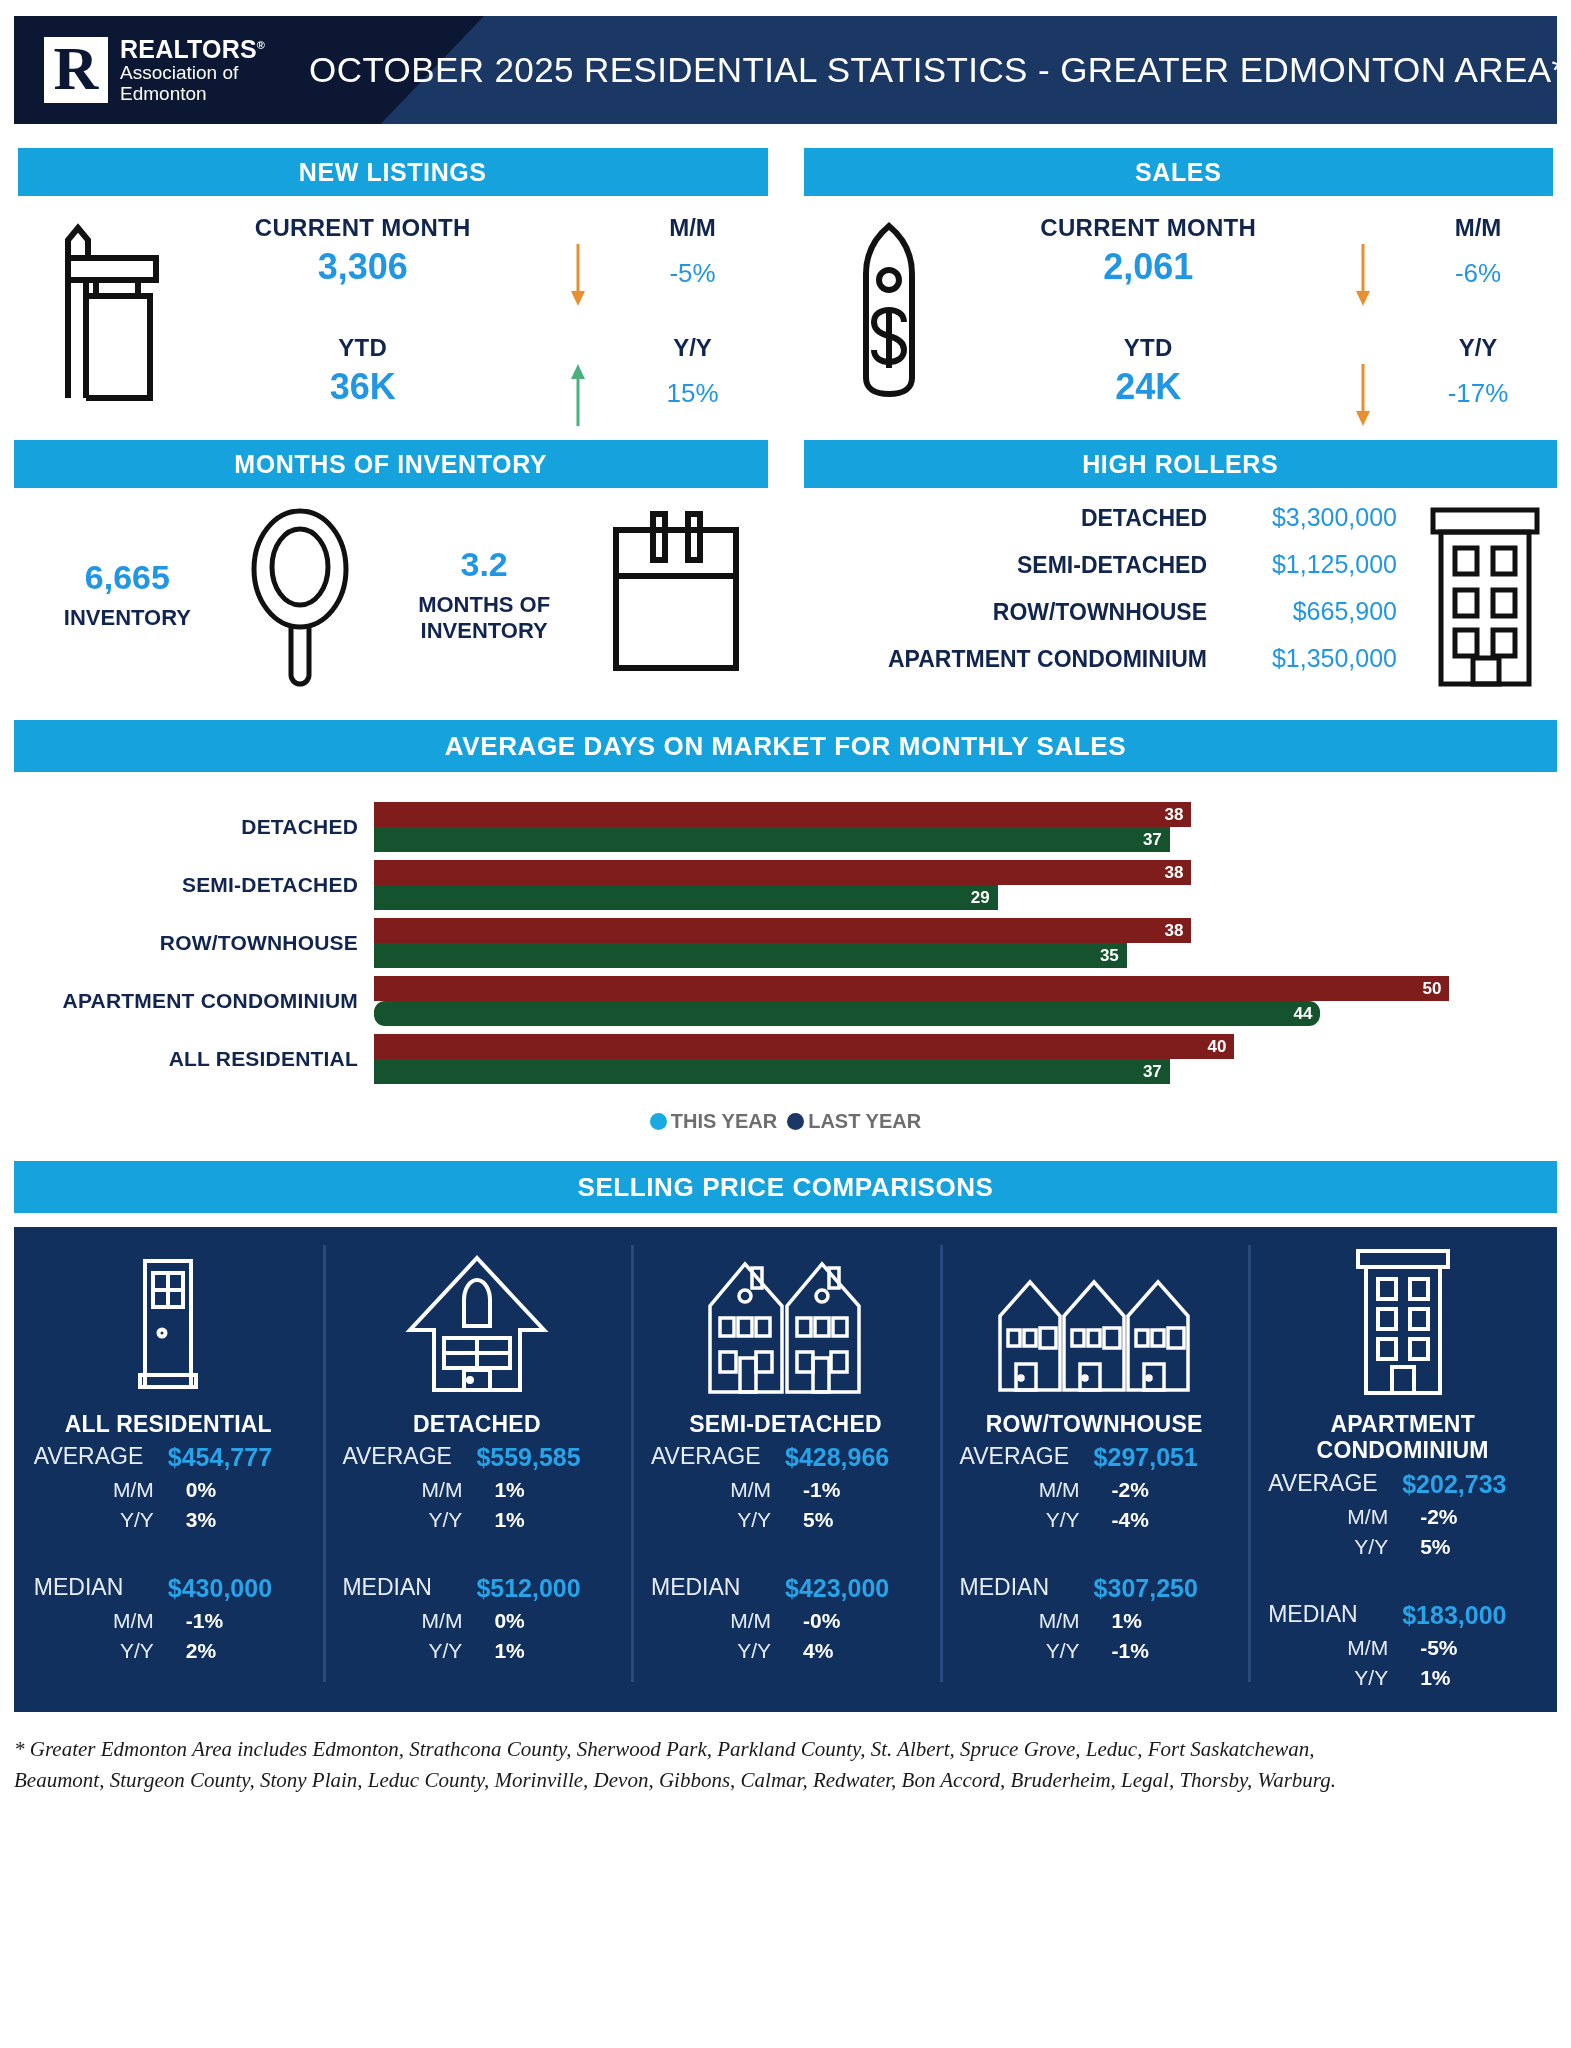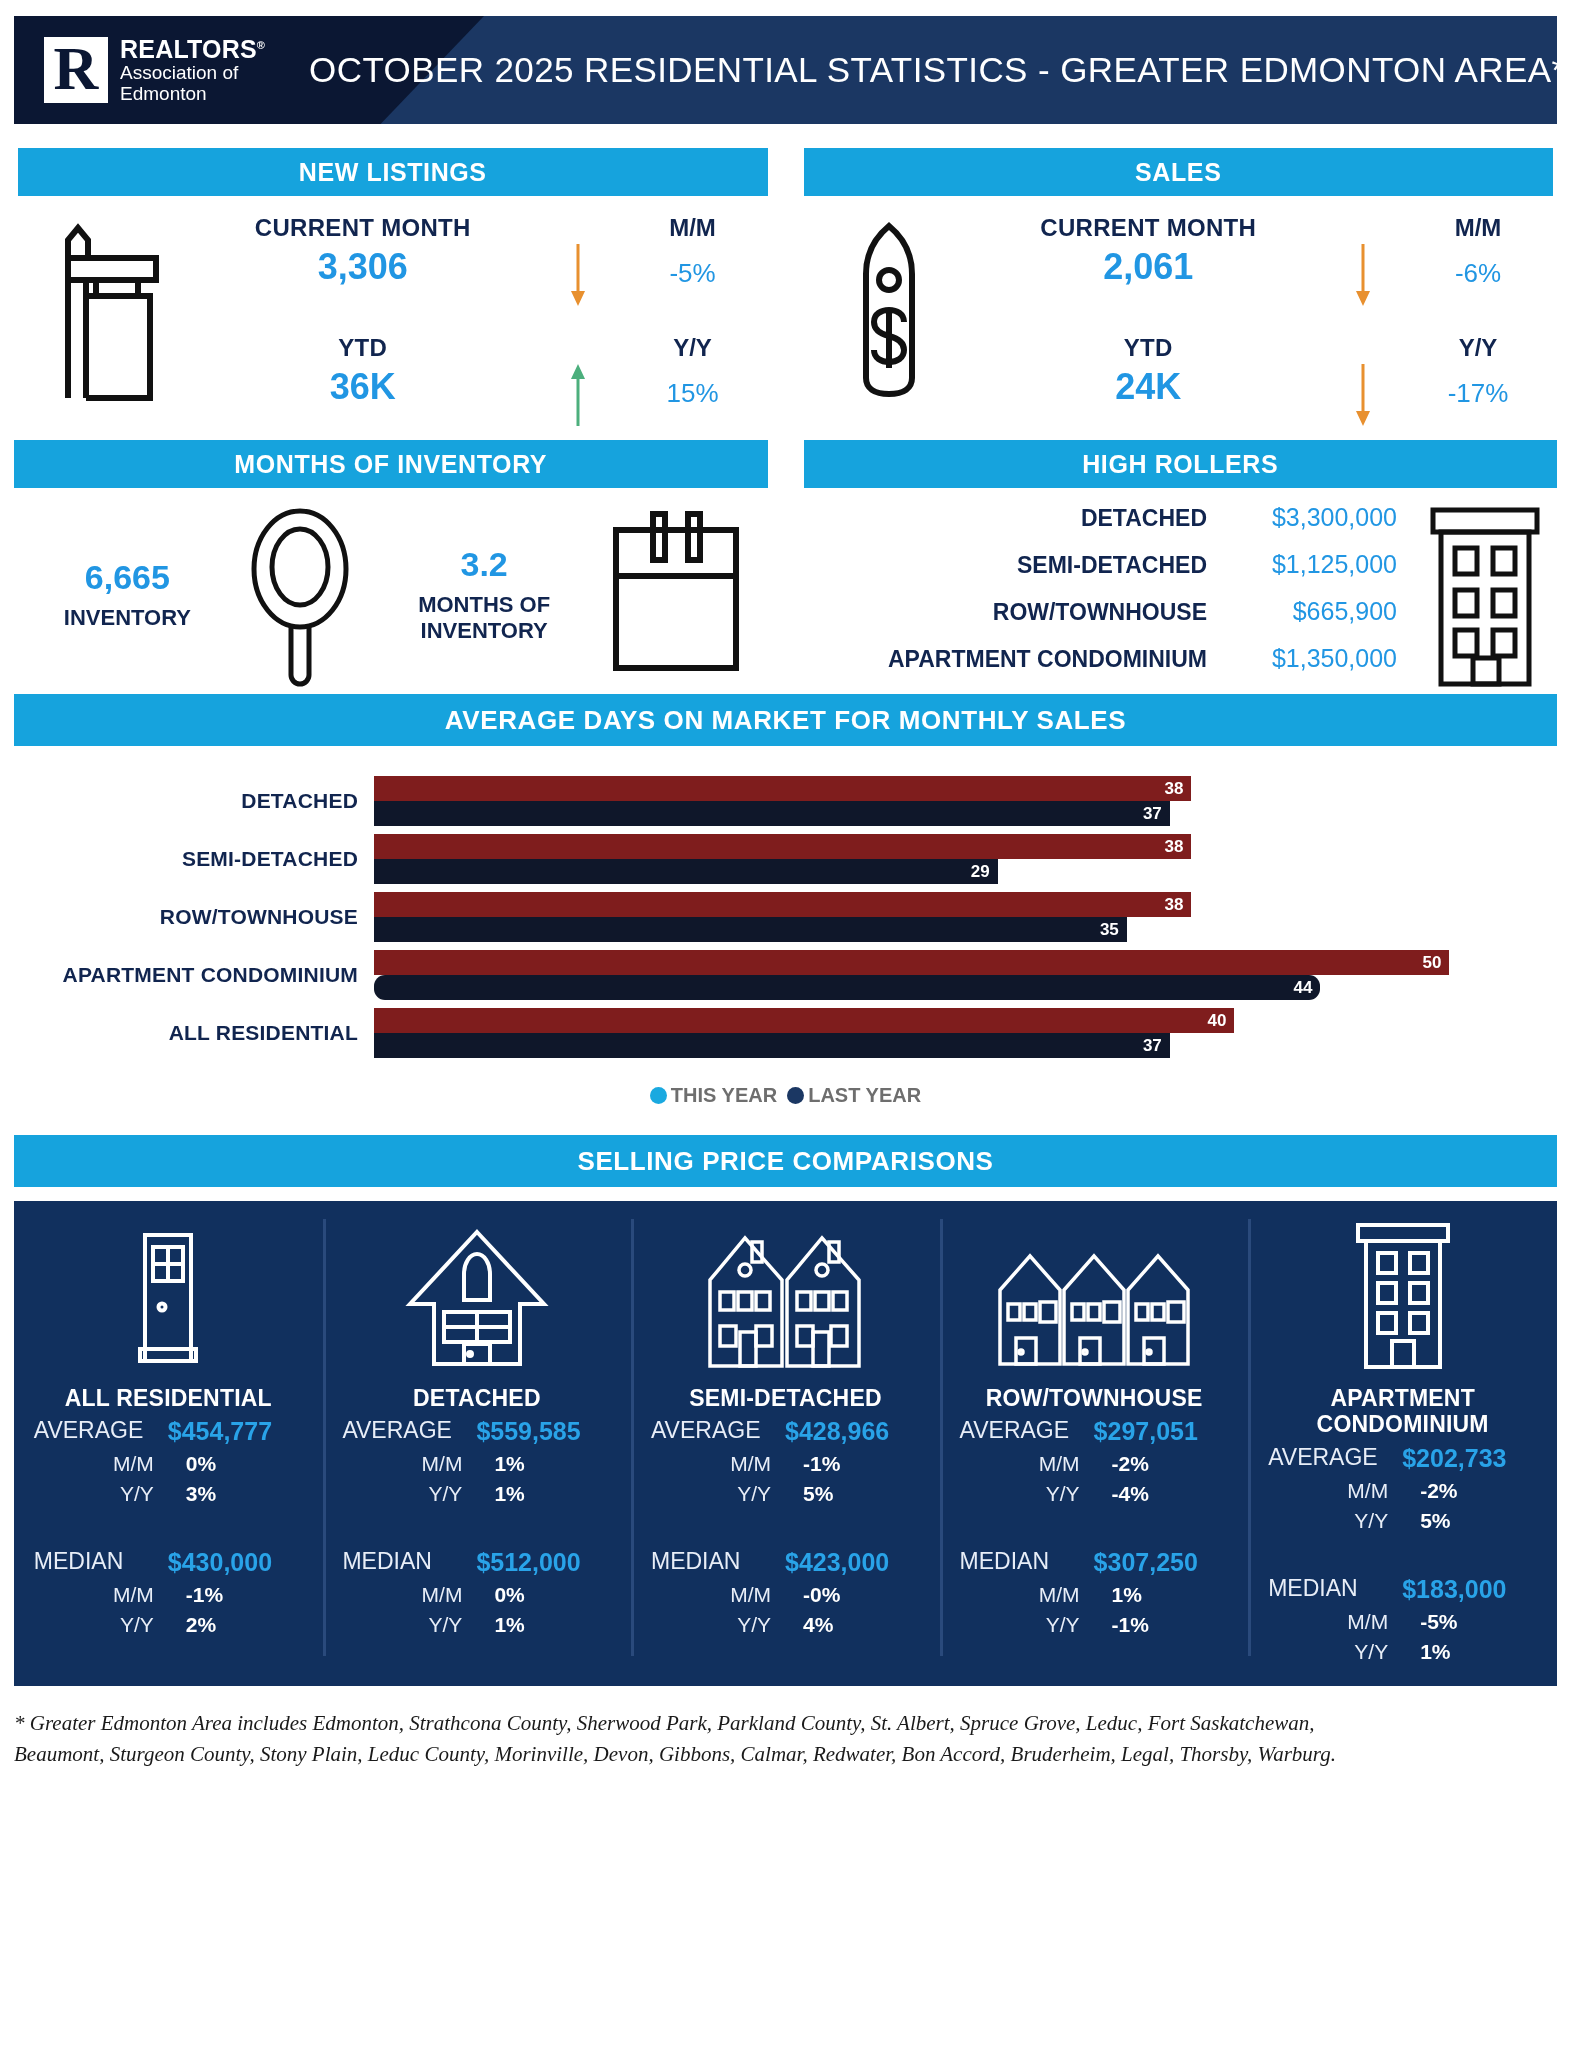--- a/index.html
+++ b/index.html
@@ -87,31 +87,31 @@
   .moi-lbl { color:#11254f; font-weight:800; font-size: 22px; text-align:center; margin-top:8px; line-height:1.15;}
   .moi-cell { flex: 1 1 0; text-align:center; }
 
   .hr-body { display:flex; align-items:center; padding-top: 14px; }
   .hr-list { flex: 1 1 auto; }
   .hr-row { display:flex; align-items:baseline; justify-content:flex-end; margin-bottom: 18px; }
   .hr-name { color:#11254f; font-weight:800; font-size: 23px; text-align:right; }
   .hr-price { color:#2196e3; font-weight:500; font-size: 25px; width: 190px; text-align:right; }
 
   
-  .chart-sec { padding: 0 14px; margin-top: 2px; }
+  .chart-sec { padding: 0 14px; margin-top: 28px; }
   .bar-wide { height: 52px; font-size: 26px; }
   .chart-area { margin-top: 30px; position: relative; }
   .chart-row { display:flex; align-items:center; margin-bottom: 8px; }
   .chart-lbl { width: 360px; flex:0 0 360px; text-align:right; padding-right: 16px;
                color:#11254f; font-weight:800; font-size: 21px; letter-spacing:.2px;}
   .chart-bars { flex:1 1 auto; position:relative; }
   .cbar { height: 25px; display:flex; align-items:center; justify-content:flex-end;
           color:#fff; font-weight:800; font-size:17px; padding-right: 8px; }
   .cbar.ty { background:#7f1d1d; }
-  .cbar.ly { background:#0f172a; }
+  .cbar.ly { background:#14532d; }
   .legend { display:flex; justify-content:center; align-items:center; gap: 10px; margin-top: 26px; }
   .legend-item { display:flex; align-items:center; gap: 4px; color:#6e6e6e; font-weight:800; font-size:20px; }
   .dot { width: 17px; height: 17px; border-radius: 50%; }
   .dot.ty { background:#1aa9e0; } .dot.ly { background:#1b3763; }
 
   
   .sp-sec { padding: 0 14px; margin-top: 28px; }
   .sp-panel { background:#11305e; display:flex; margin-top: 14px; padding: 10px 0 22px 0; }
   .sp-col { flex:1 1 0; position:relative; padding: 10px 14px 0 14px; }
   .sp-col + .sp-col::before {

